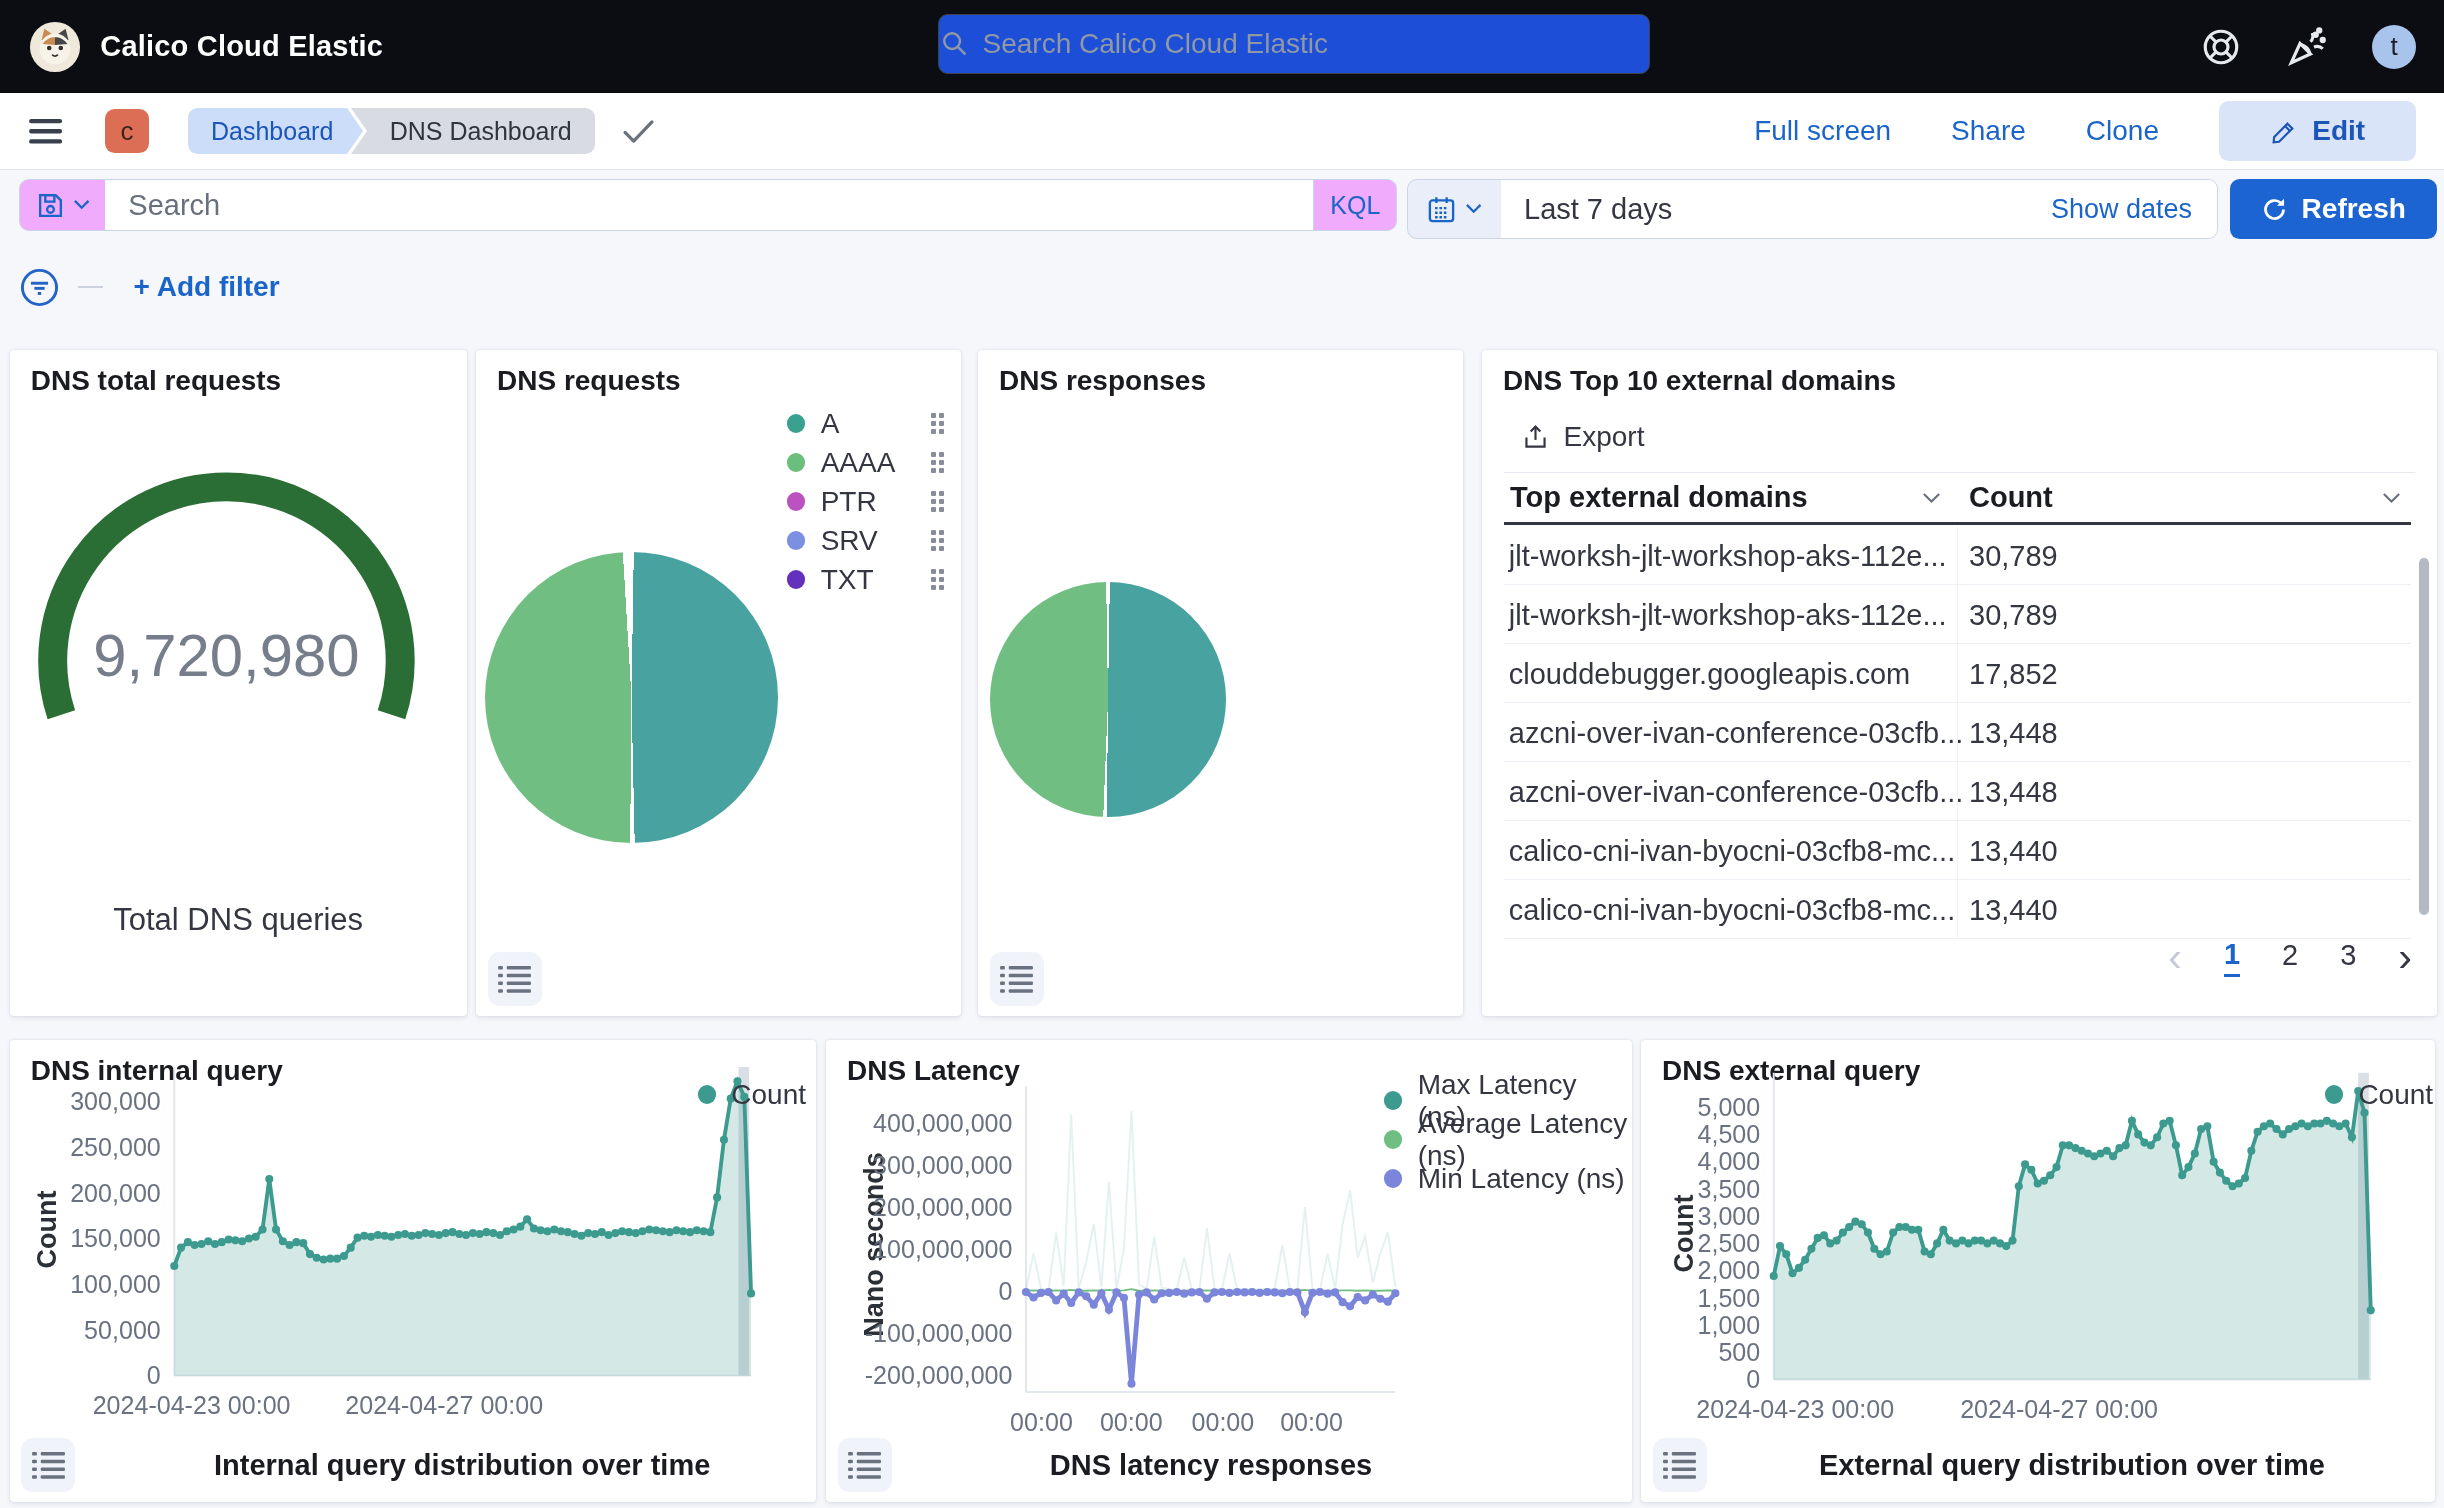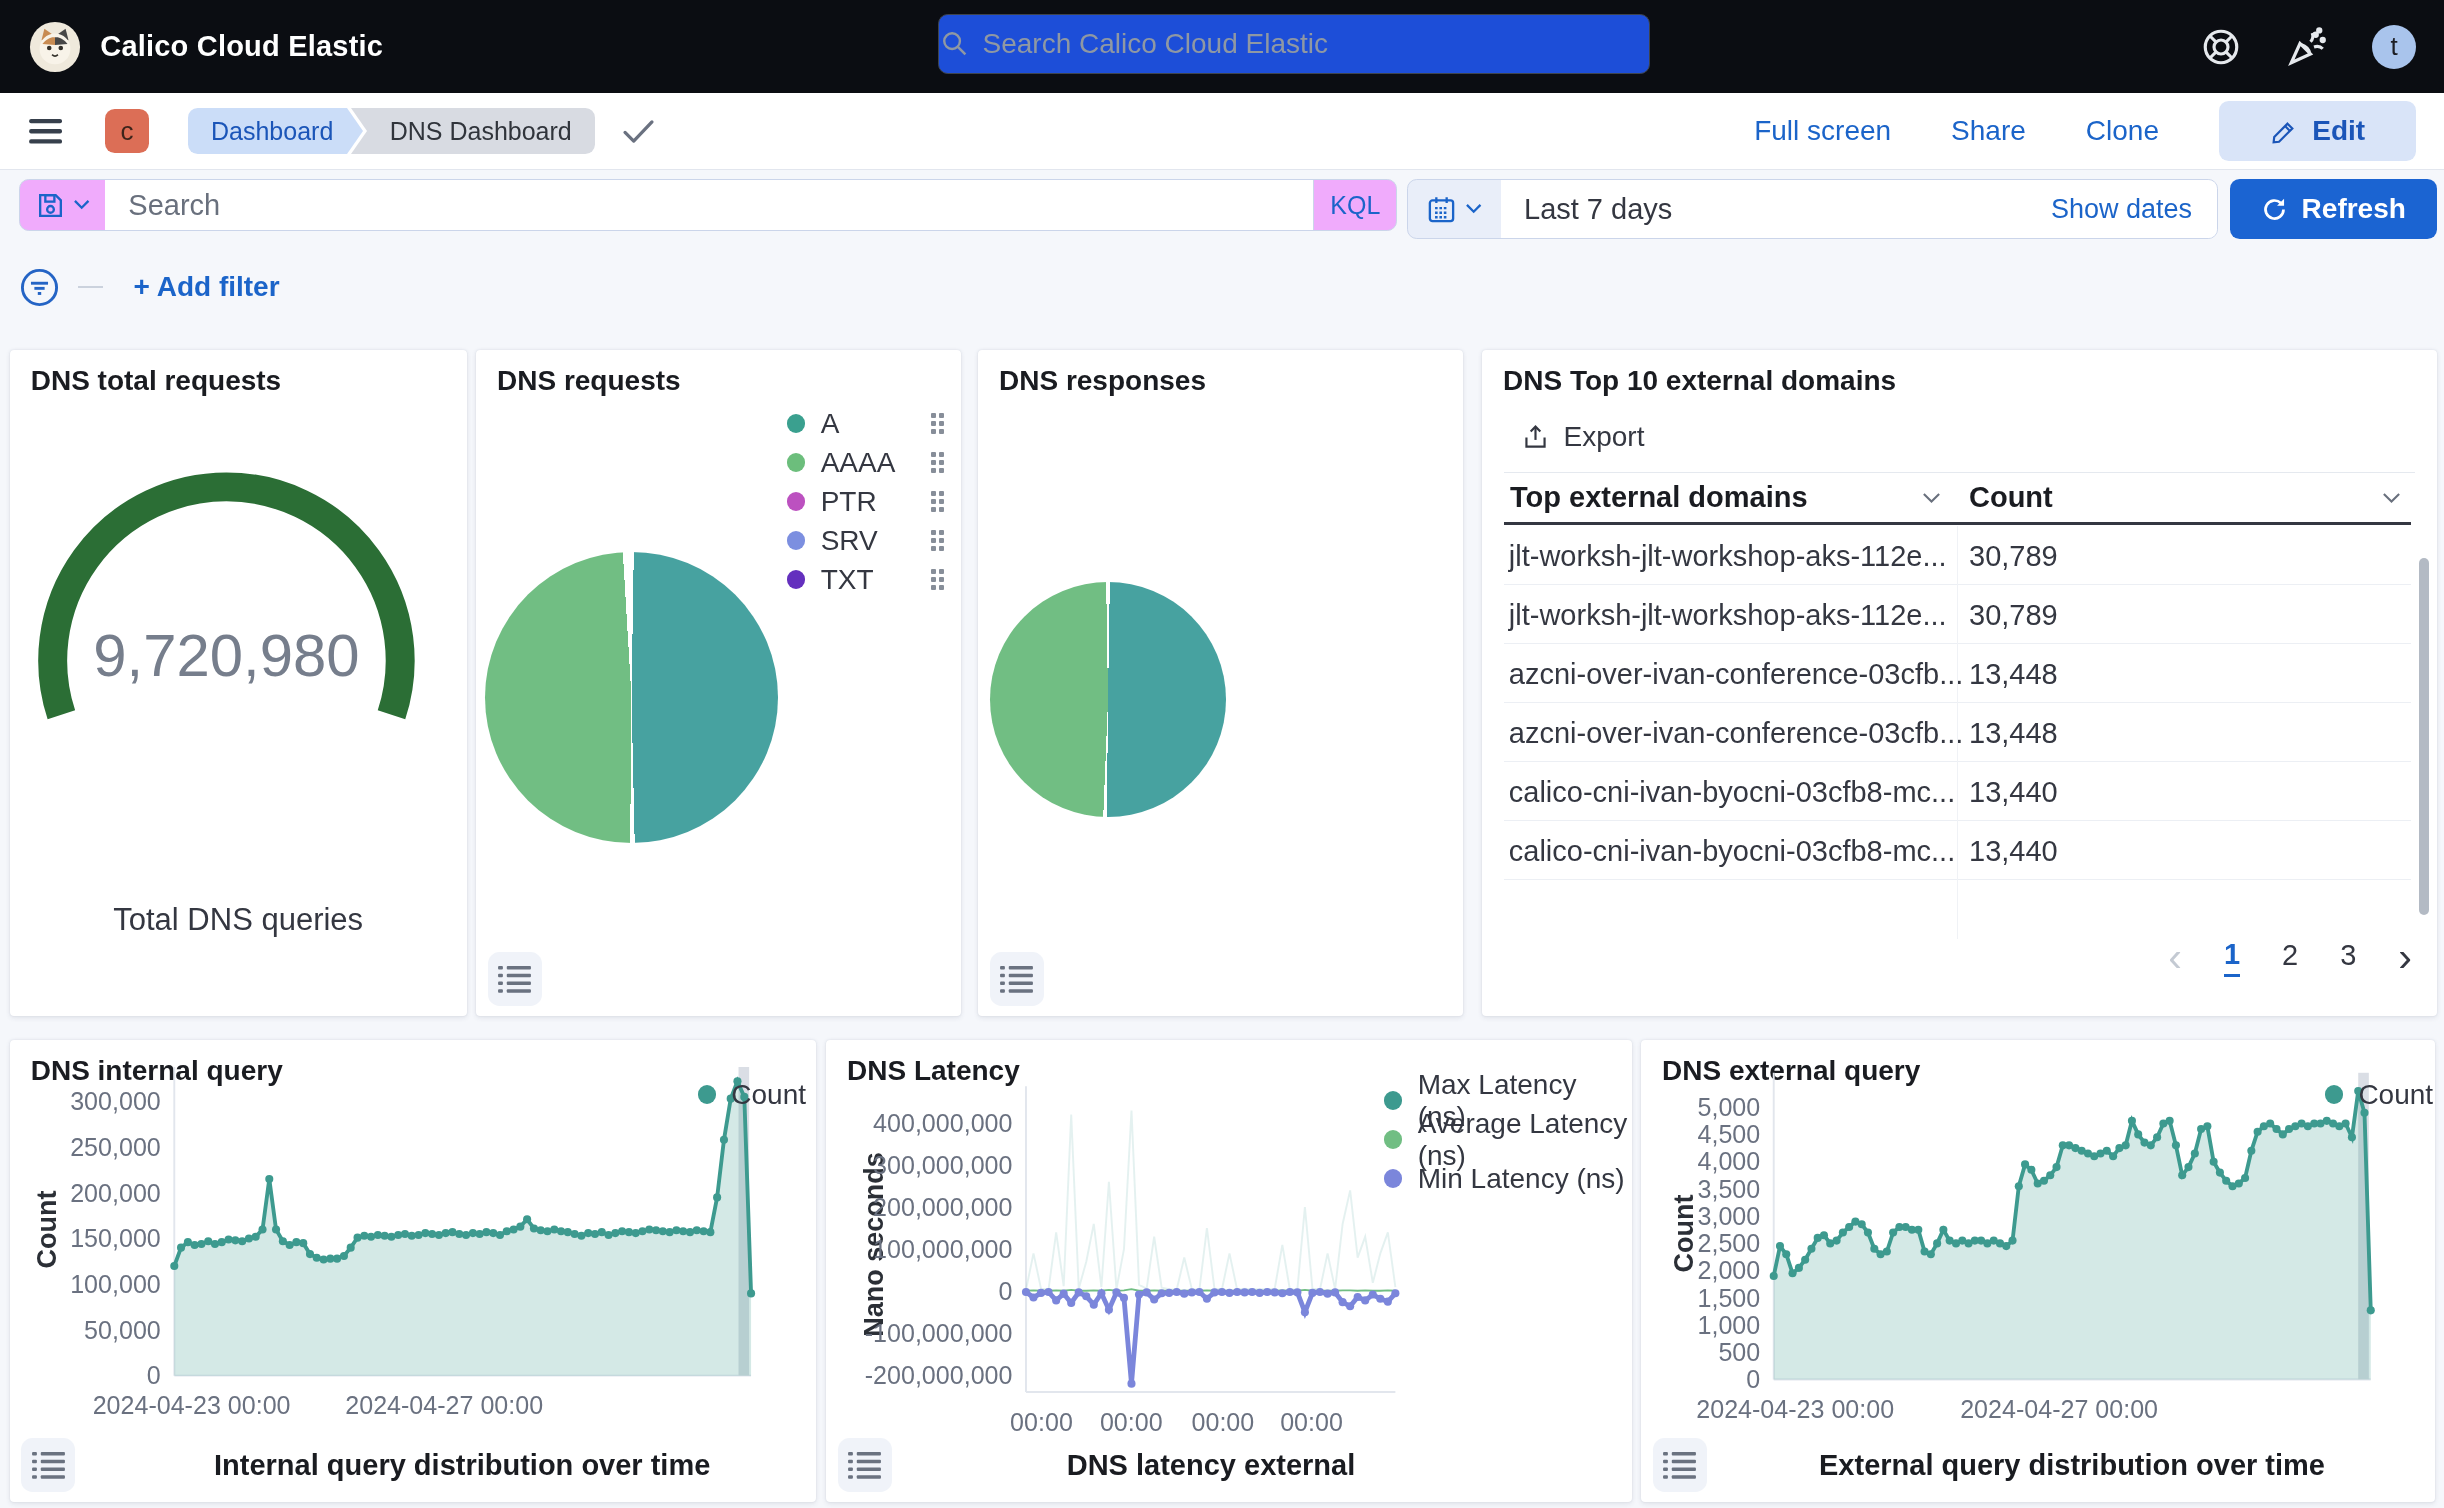--- a/index.html
+++ b/index.html
@@ -398,20 +398,24 @@
     </div>
     <div class="theadline"></div>
     <div class="tbody">
         <div class="trow">
        <span class="c1">jlt-worksh-jlt-workshop-aks-112e...</span>
        <span class="c2">30,789</span>
         </div>
         <div class="trow">
        <span class="c1">jlt-worksh-jlt-workshop-aks-112e...</span>
        <span class="c2">30,789</span>
+        </div>
+        <div class="trow">
+       <span class="c1">clouddebugger.googleapis.com</span>
+       <span class="c2">17,852</span>
         </div>
         <div class="trow">
        <span class="c1">azcni-over-ivan-conference-03cfb...</span>
        <span class="c2">13,448</span>
         </div>
         <div class="trow">
        <span class="c1">azcni-over-ivan-conference-03cfb...</span>
        <span class="c2">13,448</span>
         </div>
         <div class="trow">
@@ -640,21 +644,21 @@
         </div>
         <div class="lrow">
        <span class="ldot" style="background:#71BE83"></span>
        <span class="ltxt">Average Latency (ns)</span>
         </div>
         <div class="lrow">
        <span class="ldot" style="background:#7B86DB"></span>
        <span class="ltxt">Min Latency (ns)</span>
         </div>
       </div>
-    <div class="xlab" style="left:200px;width:370px;top:409px">DNS latency external</div>
+    <div class="xlab" style="left:200px;width:370px;top:409px">DNS latency responses</div>
     <button class="listbtn">
       <svg width="33" height="29" viewBox="0 0 34 30">
           <g fill="#6A7280">
             <rect x="0" y="1" width="5" height="3.6" rx="1"></rect>
             <rect x="9" y="1" width="25" height="3.6" rx="1"></rect>
             <rect x="0" y="9" width="5" height="3.6" rx="1"></rect>
             <rect x="9" y="9" width="25" height="3.6" rx="1"></rect>
             <rect x="0" y="17" width="5" height="3.6" rx="1"></rect>
             <rect x="9" y="17" width="25" height="3.6" rx="1"></rect>
             <rect x="0" y="25" width="5" height="3.6" rx="1"></rect>

